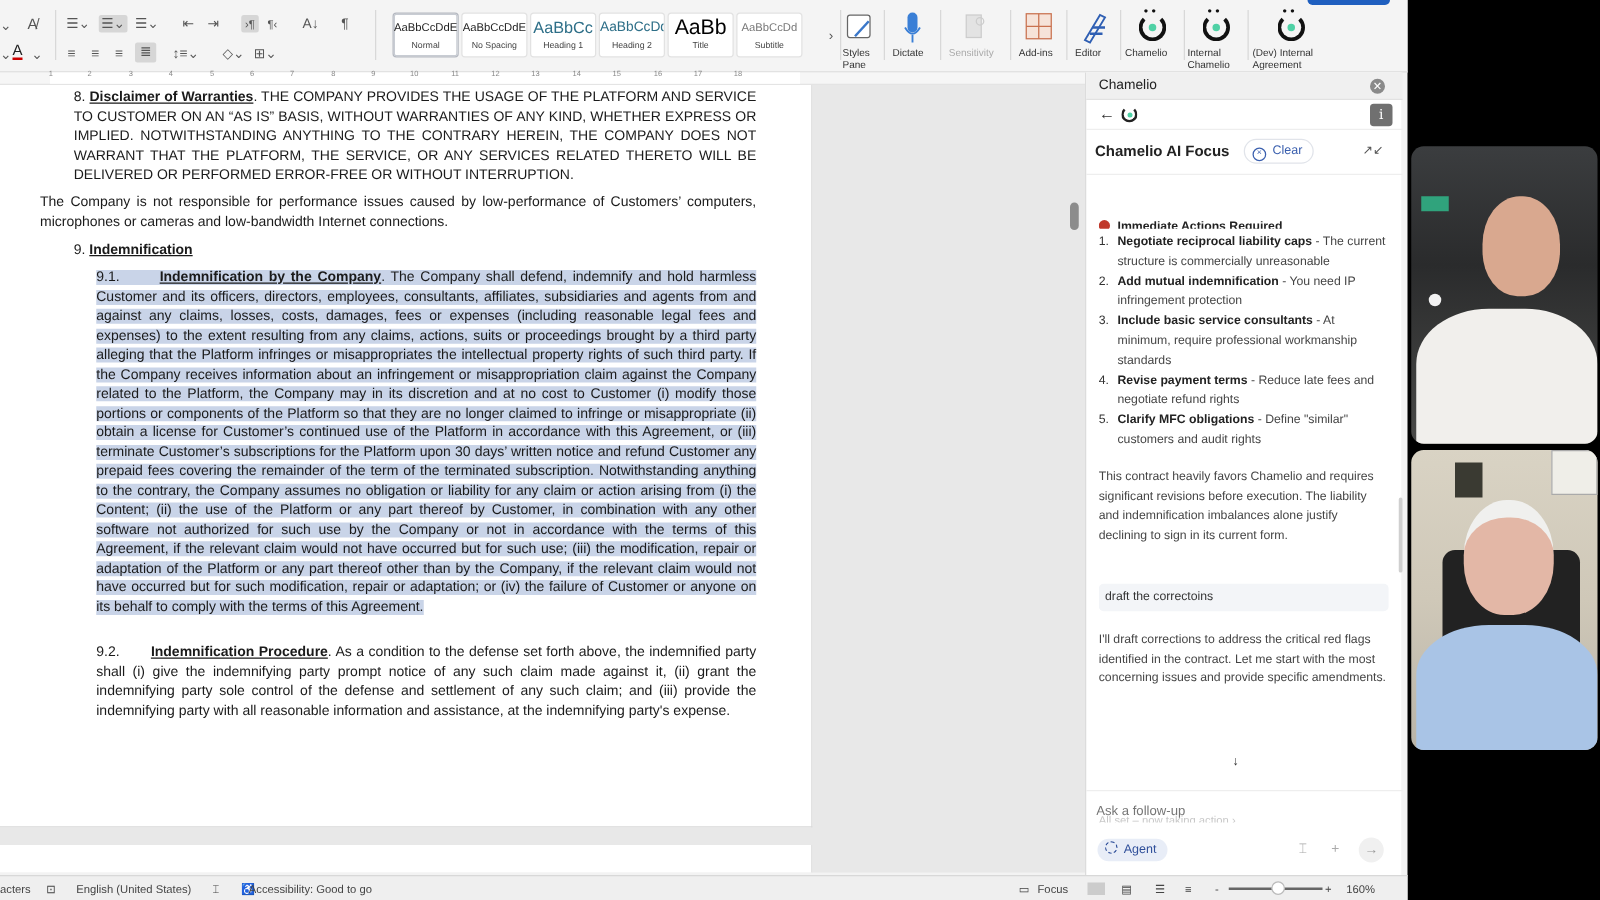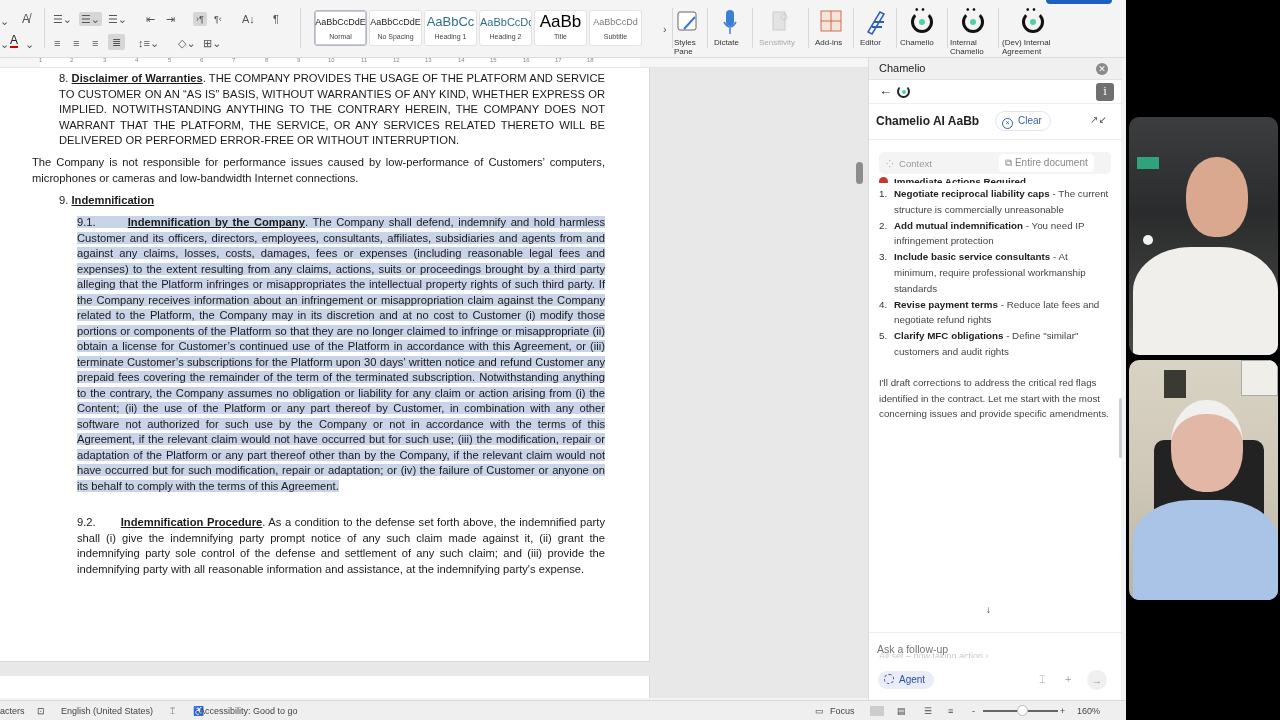--- a/index.html
+++ b/index.html
@@ -259,37 +259,35 @@
     <div class="pane-titlebar">
       <span class="pane-title">Chamelio</span>
       <span class="pane-close">✕</span>
     </div>
     <div class="pane-nav">
       <span class="back-ico">←</span>
       <span class="mini-logo"></span>
       <span class="info-btn">i</span>
     </div>
     <div class="agent-head">
-      <span class="agent-title">Chamelio AI AaBb</span>
+      <span class="agent-title">Chamelio AI Focus</span>
       <span class="clear-btn"><span class="ci">×</span><span>Clear</span></span>
       <span class="collapse-ico">↗↙</span>
-    </div>
-    <div class="context-bar">
-      <span class="ctx-left"><span>⁘ </span>&nbsp;<span>Context</span></span>
-      <span class="ctx-right"><span>⧉ </span><span>Entire document</span></span>
     </div>
     <div class="chat">
       <div class="cut-line"><span class="red"></span><span>Immediate Actions Required</span></div>
       <ol>
         <li><span class="n">1.</span><b>Negotiate reciprocal liability caps</b><span> - The current structure is commercially unreasonable</span></li>
         <li><span class="n">2.</span><b>Add mutual indemnification</b><span> - You need IP infringement protection</span></li>
         <li><span class="n">3.</span><b>Include basic service consultants</b><span> - At minimum, require professional workmanship standards</span></li>
         <li><span class="n">4.</span><b>Revise payment terms</b><span> - Reduce late fees and negotiate refund rights</span></li>
         <li><span class="n">5.</span><b>Clarify MFC obligations</b><span> - Define "similar" customers and audit rights</span></li>
       </ol>
+      <p class="summary">This contract heavily favors Chamelio and requires significant revisions before execution. The liability and indemnification imbalances alone justify declining to sign in its current form.</p>
+      <p class="user-msg">draft the correctoins</p>
       <p class="reply">I'll draft corrections to address the critical red flags identified in the contract. Let me start with the most concerning issues and provide specific amendments.</p>
     </div>
     <span class="down-arrow">↓</span>
     <div class="faded">All set – now taking action ›</div>
     <div class="pane-scroll"></div>
     <div class="input-area">
       <input class="followup" type="text" placeholder="Ask a follow-up" style="">
       <span class="agent-chip"><span class="ai"></span><span>Agent</span></span>
       <span class="tool-ico" style="left:170px;">⌶</span>
       <span class="tool-ico" style="left:196px;">+</span>

